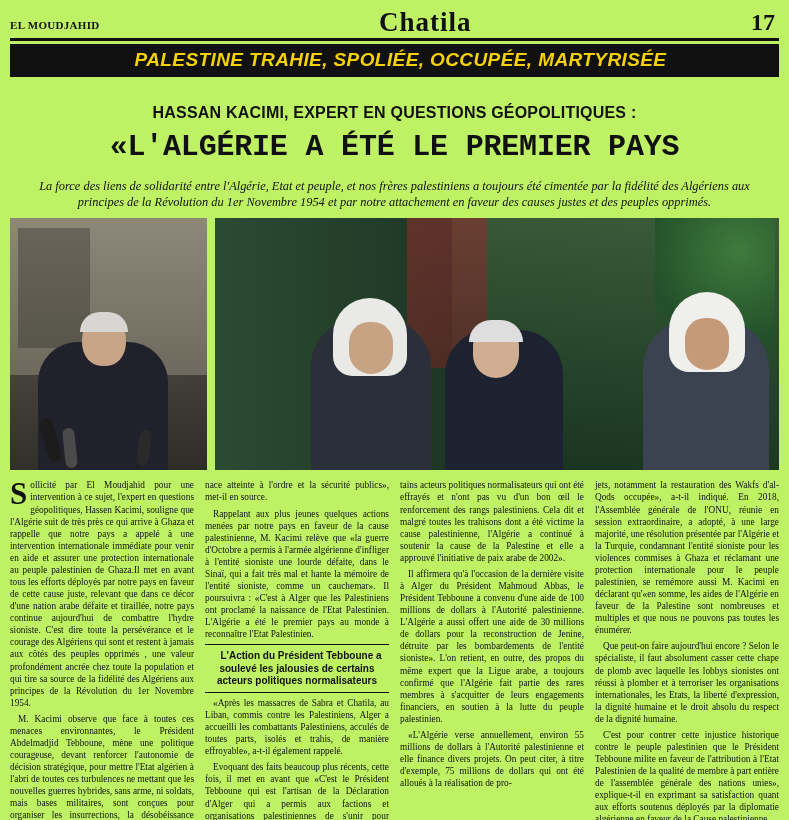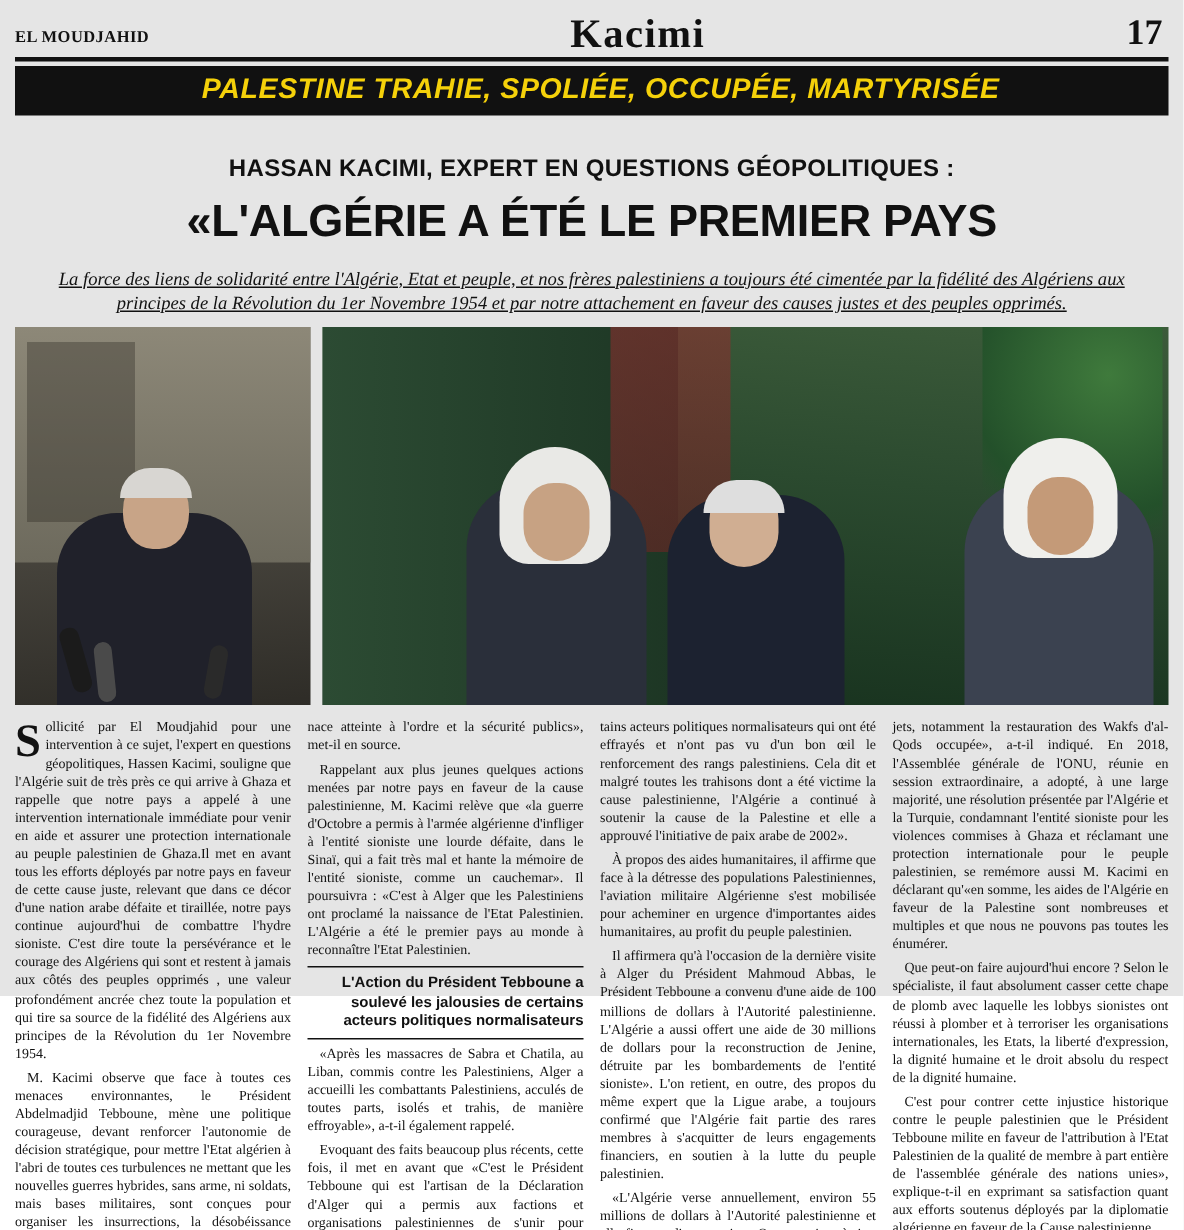--- a/index.html
+++ b/index.html
@@ -10,22 +10,22 @@
   body {
     width: 789px;
     height: 820px;
     font-family: "Liberation Serif", serif;
     color: #111;
     overflow: hidden;
   }
   .page {
     position: relative;
     width: 789px;
-    height: 664px;
-    background: #e5e5e5;
+    height: 820px;
+    background: #bef264;
     box-sizing: border-box;
     padding: 0 8px;
   }
 
   
   .masthead {
     display: flex;
     align-items: flex-end;
     justify-content: space-between;
     height: 34px;
@@ -90,36 +90,35 @@
     text-align: center;
     font-family: "Liberation Sans", sans-serif;
     font-weight: bold;
     font-size: 16px;
     margin-top: 27px;
     letter-spacing: 0.2px;
     color: #111;
   }
   .headline {
     text-align: center;
-    font-family: Liberation Sans, sans-serif;
+    font-family: Liberation Mono, monospace;
     font-weight: bold;
     font-size: 30px;
     line-height: 1.12;
     margin-top: 9px;
     color: #111;
     letter-spacing: -0.2px;
   }
   .chapeau {
     margin: 13px 14px 0 14px;
     text-align: center;
     font-style: italic;
     font-size: 12.4px;
     line-height: 1.32;
     color: #111;
-    text-decoration: underline;
   }
 
   
   .media-row {
     display: flex;
     gap: 8px;
     margin: 8px 2px 0 2px;
     height: 252px;
   }
   .photo {
@@ -247,37 +246,37 @@
     font-weight: bold;
     font-size: 31px;
     line-height: 26px;
     padding: 2px 3px 0 0;
   }
   .subhead {
     font-family: "Liberation Sans", sans-serif;
     font-weight: bold;
     font-size: 10px;
     line-height: 1.22;
-    text-align: right;
+    text-align: center;
     margin: 7px 0 6px 0;
     border-top: 1px solid #111;
     border-bottom: 1px solid #111;
     padding: 5px 0 5px 0;
     text-indent: 0;
   }
 </style>
 </head>
 <body>
 
 <div class="page">
 
   <div class="masthead">
     <div class="masthead-left">EL MOUDJAHID</div>
     <div class="masthead-center">
-      <span class="dossier-word">Kacimi</span>
+      <span class="dossier-word">Chatila</span>
     </div>
     <div class="masthead-right">17</div>
   </div>
   <div class="rule-thick"></div>
 
   <div class="banner">
     <span class="banner-text">PALESTINE TRAHIE, SPOLIÉE, OCCUPÉE, MARTYRISÉE</span>
   </div>
 
   <div class="kicker">HASSAN KACIMI, EXPERT EN QUESTIONS GÉOPOLITIQUES :</div>
@@ -324,21 +323,20 @@
     <div class="col">
       <p class="noindent">nace atteinte à l'ordre et la sécurité publics», met-il en source.</p>
       <p>Rappelant aux plus jeunes quelques actions menées par notre pays en faveur de la cause palestinienne, M. Kacimi relève que «la guerre d'Octobre a permis à l'armée algérienne d'infliger à l'entité sioniste une lourde défaite, dans le Sinaï, qui a fait très mal et hante la mémoire de l'entité sioniste, comme un cauchemar». Il poursuivra : «C'est à Alger que les Palestiniens ont proclamé la naissance de l'Etat Palestinien. L'Algérie a été le premier pays au monde à reconnaître l'Etat Palestinien.</p>
       <p class="subhead">L'Action du Président Tebboune a soulevé les jalousies de certains acteurs politiques normalisateurs</p>
       <p>«Après les massacres de Sabra et Chatila, au Liban, commis contre les Palestiniens, Alger a accueilli les combattants Palestiniens, acculés de toutes parts, isolés et trahis, de manière effroyable», a-t-il également rappelé.</p>
       <p>Evoquant des faits beaucoup plus récents, cette fois, il met en avant que «C'est le Président Tebboune qui est l'artisan de la Déclaration d'Alger qui a permis aux factions et organisations palestiniennes de s'unir pour libérer leur pays». Il fera remarquer qu'une telle action «a soulevé les jalousies de cer-</p>
     </div>
 
     <div class="col">
       <p class="noindent">tains acteurs politiques normalisateurs qui ont été effrayés et n'ont pas vu d'un bon œil le renforcement des rangs palestiniens. Cela dit et malgré toutes les trahisons dont a été victime la cause palestinienne, l'Algérie a continué à soutenir la cause de la Palestine et elle a approuvé l'initiative de paix arabe de 2002».</p>
-      <p>À propos des aides humanitaires, il affirme que face à la détresse des populations Palestiniennes, l'aviation militaire Algérienne s'est mobilisée pour acheminer en urgence d'importantes aides humanitaires, au profit du peuple palestinien.</p>
       <p>Il affirmera qu'à l'occasion de la dernière visite à Alger du Président Mahmoud Abbas, le Président Tebboune a convenu d'une aide de 100 millions de dollars à l'Autorité palestinienne. L'Algérie a aussi offert une aide de 30 millions de dollars pour la reconstruction de Jenine, détruite par les bombardements de l'entité sioniste». L'on retient, en outre, des propos du même expert que la Ligue arabe, a toujours confirmé que l'Algérie fait partie des rares membres à s'acquitter de leurs engagements financiers, en soutien à la lutte du peuple palestinien.</p>
       <p>«L'Algérie verse annuellement, environ 55 millions de dollars à l'Autorité palestinienne et elle finance divers projets. On peut citer, à titre d'exemple, 75 millions de dollars qui ont été alloués à la réalisation de pro-</p>
     </div>
 
     <div class="col">
       <p class="noindent">jets, notamment la restauration des Wakfs d'al-Qods occupée», a-t-il indiqué. En 2018, l'Assemblée générale de l'ONU, réunie en session extraordinaire, a adopté, à une large majorité, une résolution présentée par l'Algérie et la Turquie, condamnant l'entité sioniste pour les violences commises à Ghaza et réclamant une protection internationale pour le peuple palestinien, se remémore aussi M. Kacimi en déclarant qu'«en somme, les aides de l'Algérie en faveur de la Palestine sont nombreuses et multiples et que nous ne pouvons pas toutes les énumérer.</p>
       <p>Que peut-on faire aujourd'hui encore ? Selon le spécialiste, il faut absolument casser cette chape de plomb avec laquelle les lobbys sionistes ont réussi à plomber et à terroriser les organisations internationales, les Etats, la liberté d'expression, la dignité humaine et le droit absolu du respect de la dignité humaine.</p>
       <p>C'est pour contrer cette injustice historique contre le peuple palestinien que le Président Tebboune milite en faveur de l'attribution à l'Etat Palestinien de la qualité de membre à part entière de l'assemblée générale des nations unies», explique-t-il en exprimant sa satisfaction quant aux efforts soutenus déployés par la diplomatie algérienne en faveur de la Cause palestinienne.</p>
 
     </div>

